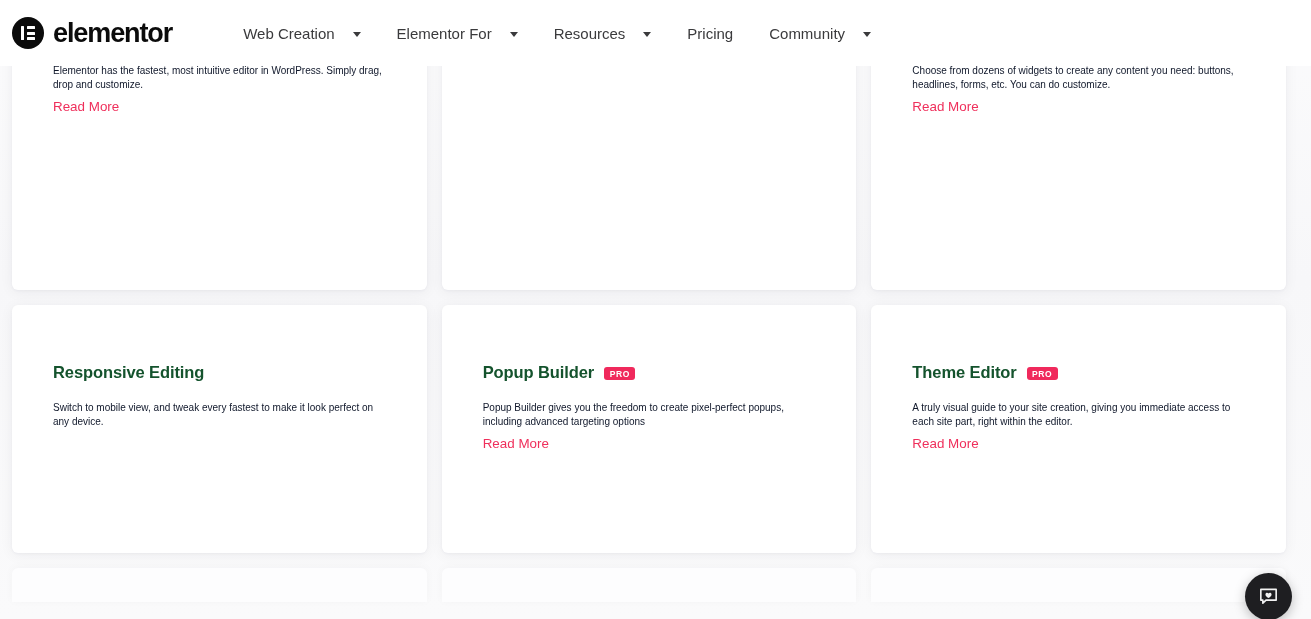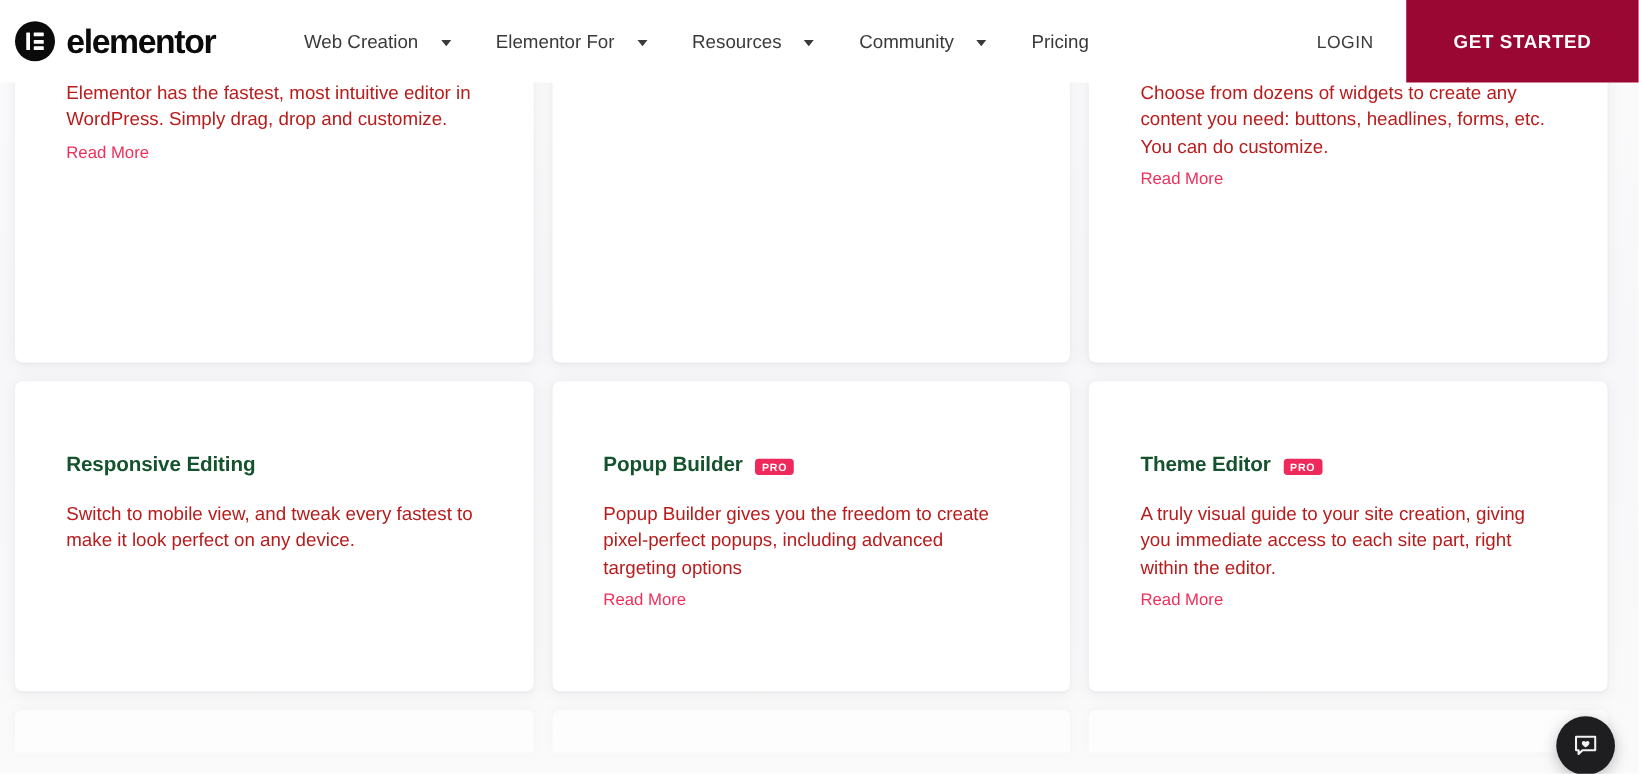--- a/index.html
+++ b/index.html
@@ -100,22 +100,22 @@
     line-height:1.2;
   }
   .pro-badge {
     display:inline-flex; align-items:center; justify-content:center;
     background:#f0295c; color:#ffffff;
     font-size:8.5px; font-weight:bold; letter-spacing:.6px;
     padding:2.5px 5.5px 2px; border-radius:3px;
     line-height:1; position:relative; top:1px;
   }
   .card-desc {
-    font-size:15px; line-height:1.43;
-    color:#b91c1c;
+    font-size:10px; line-height:1.43;
+    color:#0f172a;
     max-width:332px;
   }
   .read-more {
     display:inline-block; margin-top:7px;
     font-size:13.4px; color:#ef2f5b;
     cursor:pointer;
   }
 
   
   #grid-peek { display:flex; gap:15px; }
@@ -163,32 +163,28 @@
       </div>
       <div class="nav-item">
         <span>Elementor For</span>
         <span class="caret"></span>
       </div>
       <div class="nav-item">
         <span>Resources</span>
         <span class="caret"></span>
       </div>
       <div class="nav-item">
+        <span>Pricing</span>
+      </div>
+      <div class="nav-item">
         <span>Community</span>
         <span class="caret"></span>
       </div>
-      <div class="nav-item">
-        <span>Pricing</span>
-      </div>
     </nav>
 
-    <div id="header-right">
-      <div id="login-link">LOGIN</div>
-      <div id="cta-button">GET STARTED</div>
-    </div>
   </div>
 
   <div id="grid">
 
     <div class="card-row">
 
       <div class="card r1">
         <div class="card-title">
           <h3>Drag &amp; Drop Editor</h3>
         </div>

